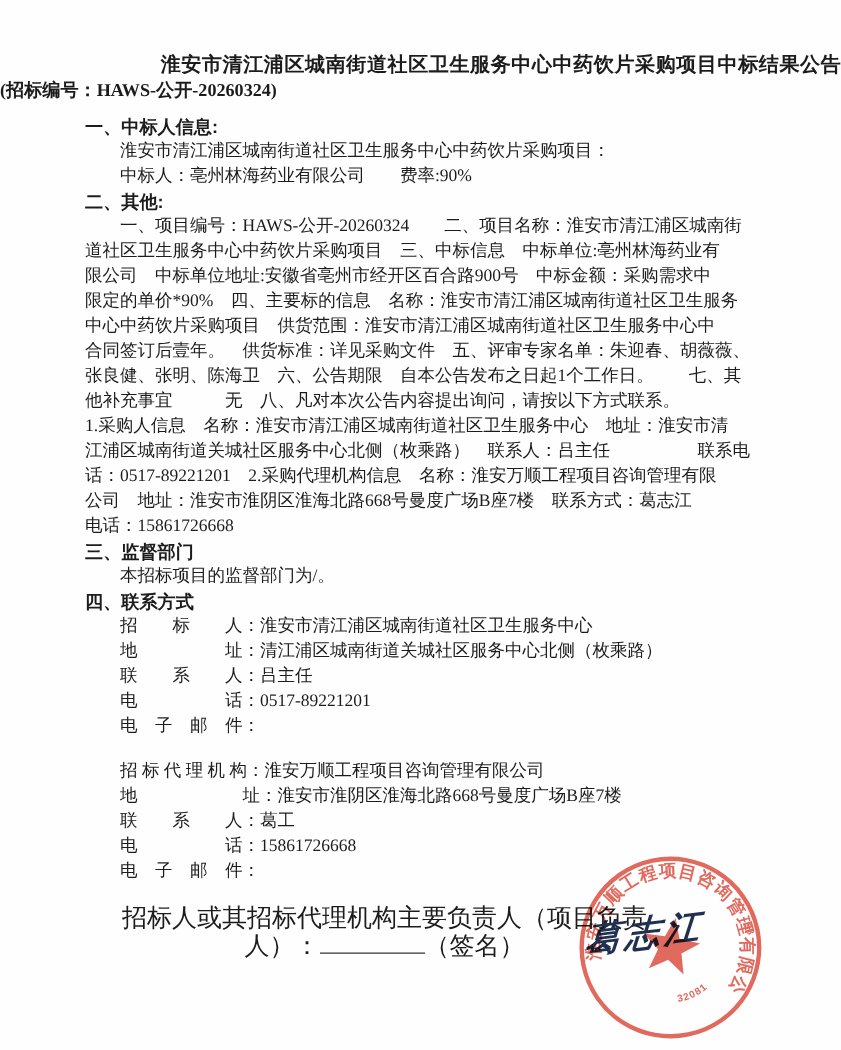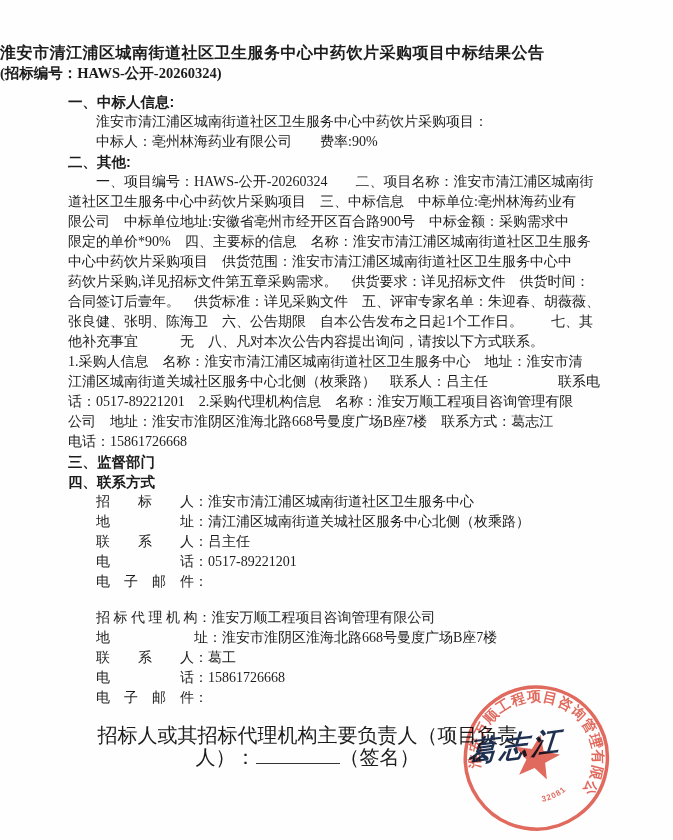--- a/index.html
+++ b/index.html
@@ -7,21 +7,21 @@
     position:relative;
     width:673px;height:840px;
     background:#fefefe;
     font-family:"Liberation Serif","DejaVu Serif",serif;
     color:#1c1c1c;
     overflow:hidden;
     margin:0 auto;
   }
   .title{
     padding-top:42px;
-    text-align:left;
+    text-align:right;
     font-size:16px;
     font-weight:700;
     letter-spacing:0.5px;
     line-height:21px;
   }
   .subtitle{
     font-size:14.5px;
     font-weight:700;
     line-height:21px;
   }
@@ -95,31 +95,31 @@
     <div class="heading">一、中标人信息:</div>
     <div class="ind">淮安市清江浦区城南街道社区卫生服务中心中药饮片采购项目：</div>
     <div class="ind">中标人：亳州林海药业有限公司　　费率:90%</div>
 
     <div class="heading">二、其他:</div>
     <div class="pline firstline">一、项目编号：HAWS-公开-20260324　　二、项目名称：淮安市清江浦区城南街</div>
     <div class="pline">道社区卫生服务中心中药饮片采购项目　三、中标信息　中标单位:亳州林海药业有</div>
     <div class="pline">限公司　中标单位地址:安徽省亳州市经开区百合路900号　中标金额：采购需求中</div>
     <div class="pline">限定的单价*90%　四、主要标的信息　名称：淮安市清江浦区城南街道社区卫生服务</div>
     <div class="pline">中心中药饮片采购项目　供货范围：淮安市清江浦区城南街道社区卫生服务中心中</div>
-    <div class="pline">药饮片采购,详见招标文件第五章采购需求。　供货要求：详见招标文件　供货时间：</div>
     <div class="pline">合同签订后壹年。　供货标准：详见采购文件　五、评审专家名单：朱迎春、胡薇薇、</div>
     <div class="pline">张良健、张明、陈海卫　六、公告期限　自本公告发布之日起1个工作日。　　七、其</div>
     <div class="pline">他补充事宜　　　无　八、凡对本次公告内容提出询问，请按以下方式联系。</div>
     <div class="pline">1.采购人信息　名称：淮安市清江浦区城南街道社区卫生服务中心　地址：淮安市清</div>
     <div class="pline">江浦区城南街道关城社区服务中心北侧（枚乘路）　联系人：吕主任　　　　　联系电</div>
     <div class="pline">话：0517-89221201　2.采购代理机构信息　名称：淮安万顺工程项目咨询管理有限</div>
     <div class="pline">公司　地址：淮安市淮阴区淮海北路668号曼度广场B座7楼　联系方式：葛志江</div>
     <div class="pline">电话：15861726668</div>
 
     <div class="heading">三、监督部门</div>
+    <div class="ind">本招标项目的监督部门为/。</div>
 
     <div class="heading">四、联系方式</div>
 
     <div class="row">
       <span class="lbl">招　　标　　人：</span>
       <span class="val">淮安市清江浦区城南街道社区卫生服务中心</span>
     </div>
     <div class="row">
       <span class="lbl">地　　　　　址：</span>
       <span class="val">清江浦区城南街道关城社区服务中心北侧（枚乘路）</span>

